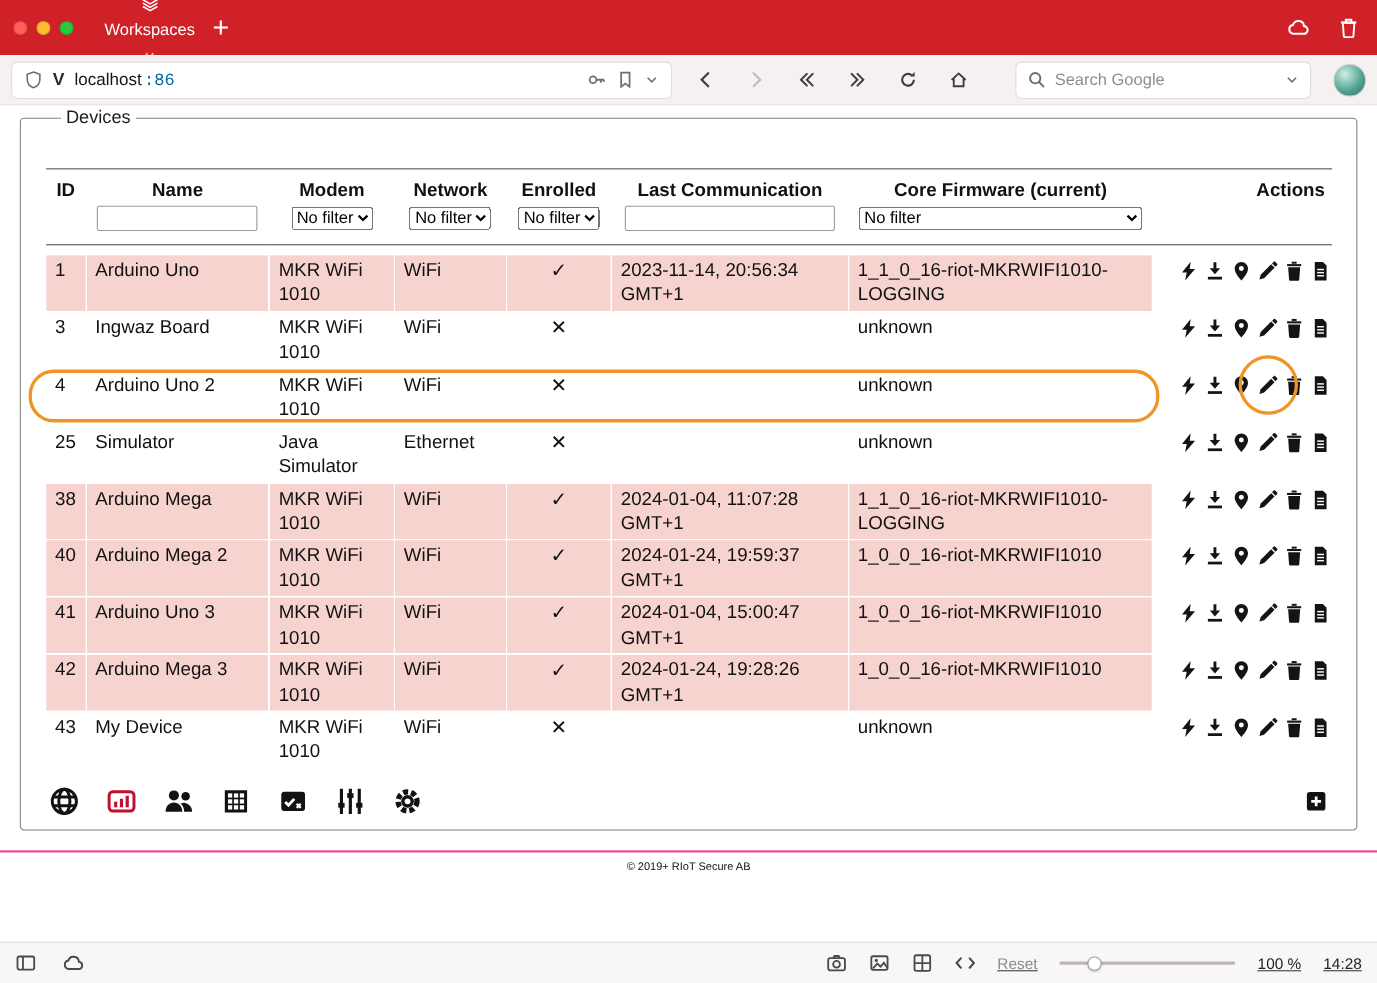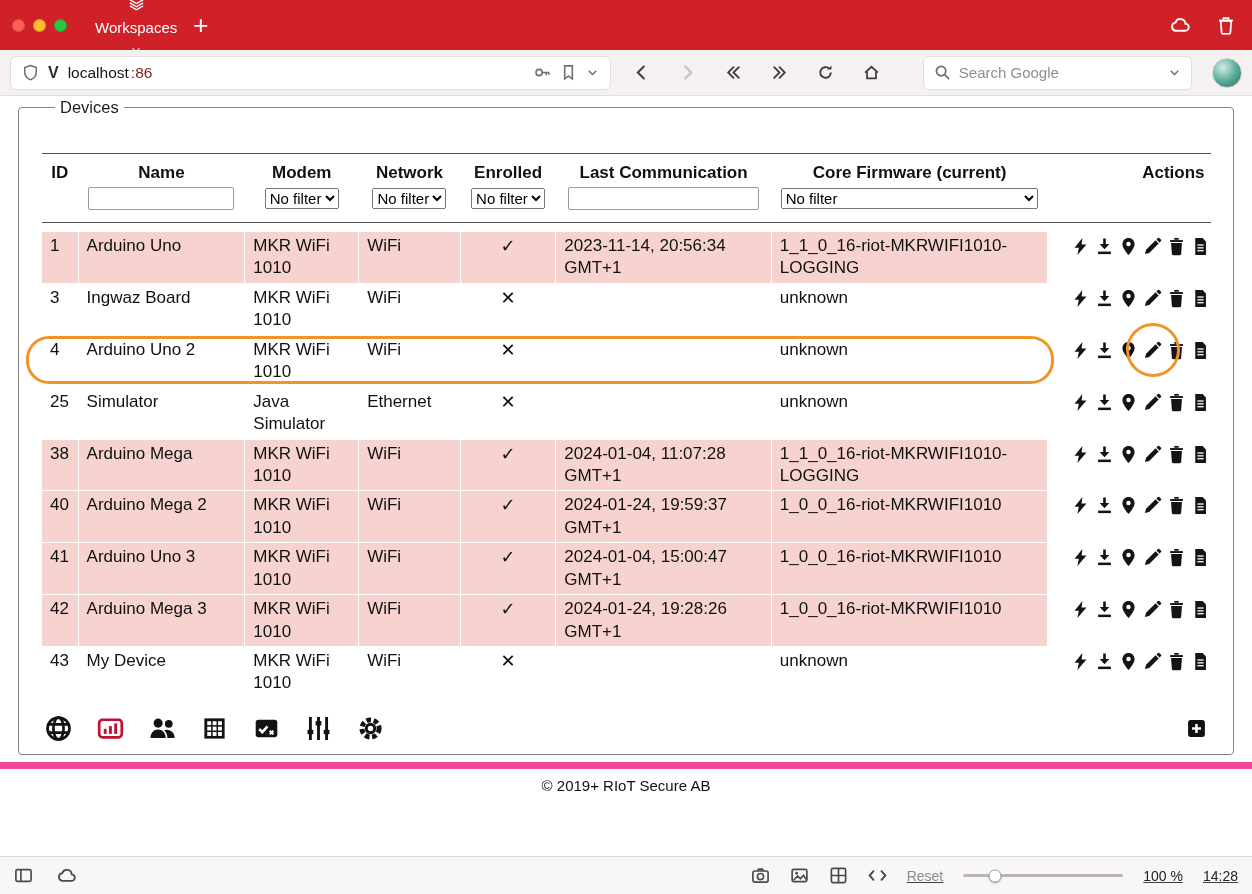--- a/index.html
+++ b/index.html
@@ -21,21 +21,21 @@
   .tab-title { white-space:nowrap; overflow:hidden; }
   .newtab { color:#fff; font-size:26px; font-weight:300; margin-left:16px; line-height:1; cursor:pointer; }
   .tb-right { margin-left:auto; display:flex; align-items:center; gap:26px; }
   .tb-ic { width:20px; height:20px; color:#fff; cursor:pointer; }
 
   
   .toolbar { height:46px; background:#f5f1f1; border-bottom:1px solid #e4dede; display:flex; align-items:center; padding:0 10px; gap:10px; flex:0 0 auto; }
   .urlfield { width:612px; height:34px; background:#fff; border:1px solid #e3dddd; border-radius:6px; display:flex; align-items:center; padding:0 11px; gap:9px; font-size:15.5px; cursor:text; }
   .fld-ic { width:17px; height:17px; color:#6f6f6f; flex:0 0 auto; }
   .v-logo { font-weight:700; font-size:16px; color:#2a2a2a; }
-  .url-host { color:#141414; } .url-port { color:#7f1d1d; }
+  .url-host { color:#141414; } .url-port { color:#0369a1;font-family:Liberation Mono, monospace; }
   .url-sp { flex:1; }
   .navbtns { display:flex; align-items:center; gap:4px; }
   .navbtn { width:42px; height:34px; display:flex; align-items:center; justify-content:center; cursor:pointer; border-radius:5px; }
   .navbtn .nic { width:17px; height:17px; color:#3c3c3c; }
   .navbtn.disabled .nic { color:#c3bcbc; }
   .searchfield { width:274px; height:34px; background:#fff; border:1px solid #e3dddd; border-radius:6px; display:flex; align-items:center; padding:0 10px; gap:8px; margin-left:20px; }
   .searchfield input { border:0; outline:0; flex:1; min-width:0; font-size:15px; color:#444; background:transparent; font-family:inherit; }
   .searchfield input::placeholder { color:#8e8e8e; }
   .avatar { width:30px; height:30px; border-radius:50%; margin-left:10px; flex:0 0 auto; cursor:pointer;
             background:radial-gradient(circle at 35% 30%, #cdeee2, #54a795 55%, #2d6f63); border:1px solid #d6cfcf; }
@@ -71,21 +71,21 @@
 
   .ann { position:absolute; border:3px solid #ef9527; background:transparent; pointer-events:none; z-index:5; }
   .ann-rect { border-radius:23px; }
   .ann-circle { border-radius:50%; }
 
   .bottom-toolbar { display:flex; align-items:center; gap:25px; margin:16px 4px 0; }
   .nav-ic { width:27px; height:27px; color:#121212; cursor:pointer; }
   .nav-ic.active { color:#c10f2f; }
   .add-btn { margin-left:auto; width:21px; height:21px; color:#121212; cursor:pointer; }
 
-  .page-footer { margin-top:7px; border-top:7px solid #ec4899; padding-top:8px; text-align:center; font-size:15px; color:#111; }
+  .page-footer { margin-top:18px; border-top:2px solid #ec4899; padding-top:8px; text-align:center; font-size:10px; color:#111; }
 
   
   .statusbar { height:38px; flex:0 0 auto; background:#f8f6f6; border-top:1px solid #ddd8d8; display:flex; align-items:center; padding:0 14px; gap:24px; font-size:14px; color:#3f3f3f;text-decoration:underline; }
   .sb-ic { width:19px; height:19px; color:#4a4a4a; cursor:pointer; }
   .sb-right { margin-left:auto; display:flex; align-items:center; gap:20px; }
   .reset-lbl { color:#8e8a8a; cursor:pointer; }
   .slider { width:160px; height:3px; background:#bab6b6; border-radius:2px; position:relative; cursor:pointer; }
   .knob { position:absolute; left:20%; top:50%; transform:translate(-50%,-50%); width:13px; height:13px; border-radius:50%;
           background:#fff; border:1px solid #a3a0a0; box-shadow:0 1px 2px rgba(0,0,0,.25); }
   .zoom-lbl, .clock-lbl { color:#232323; }

